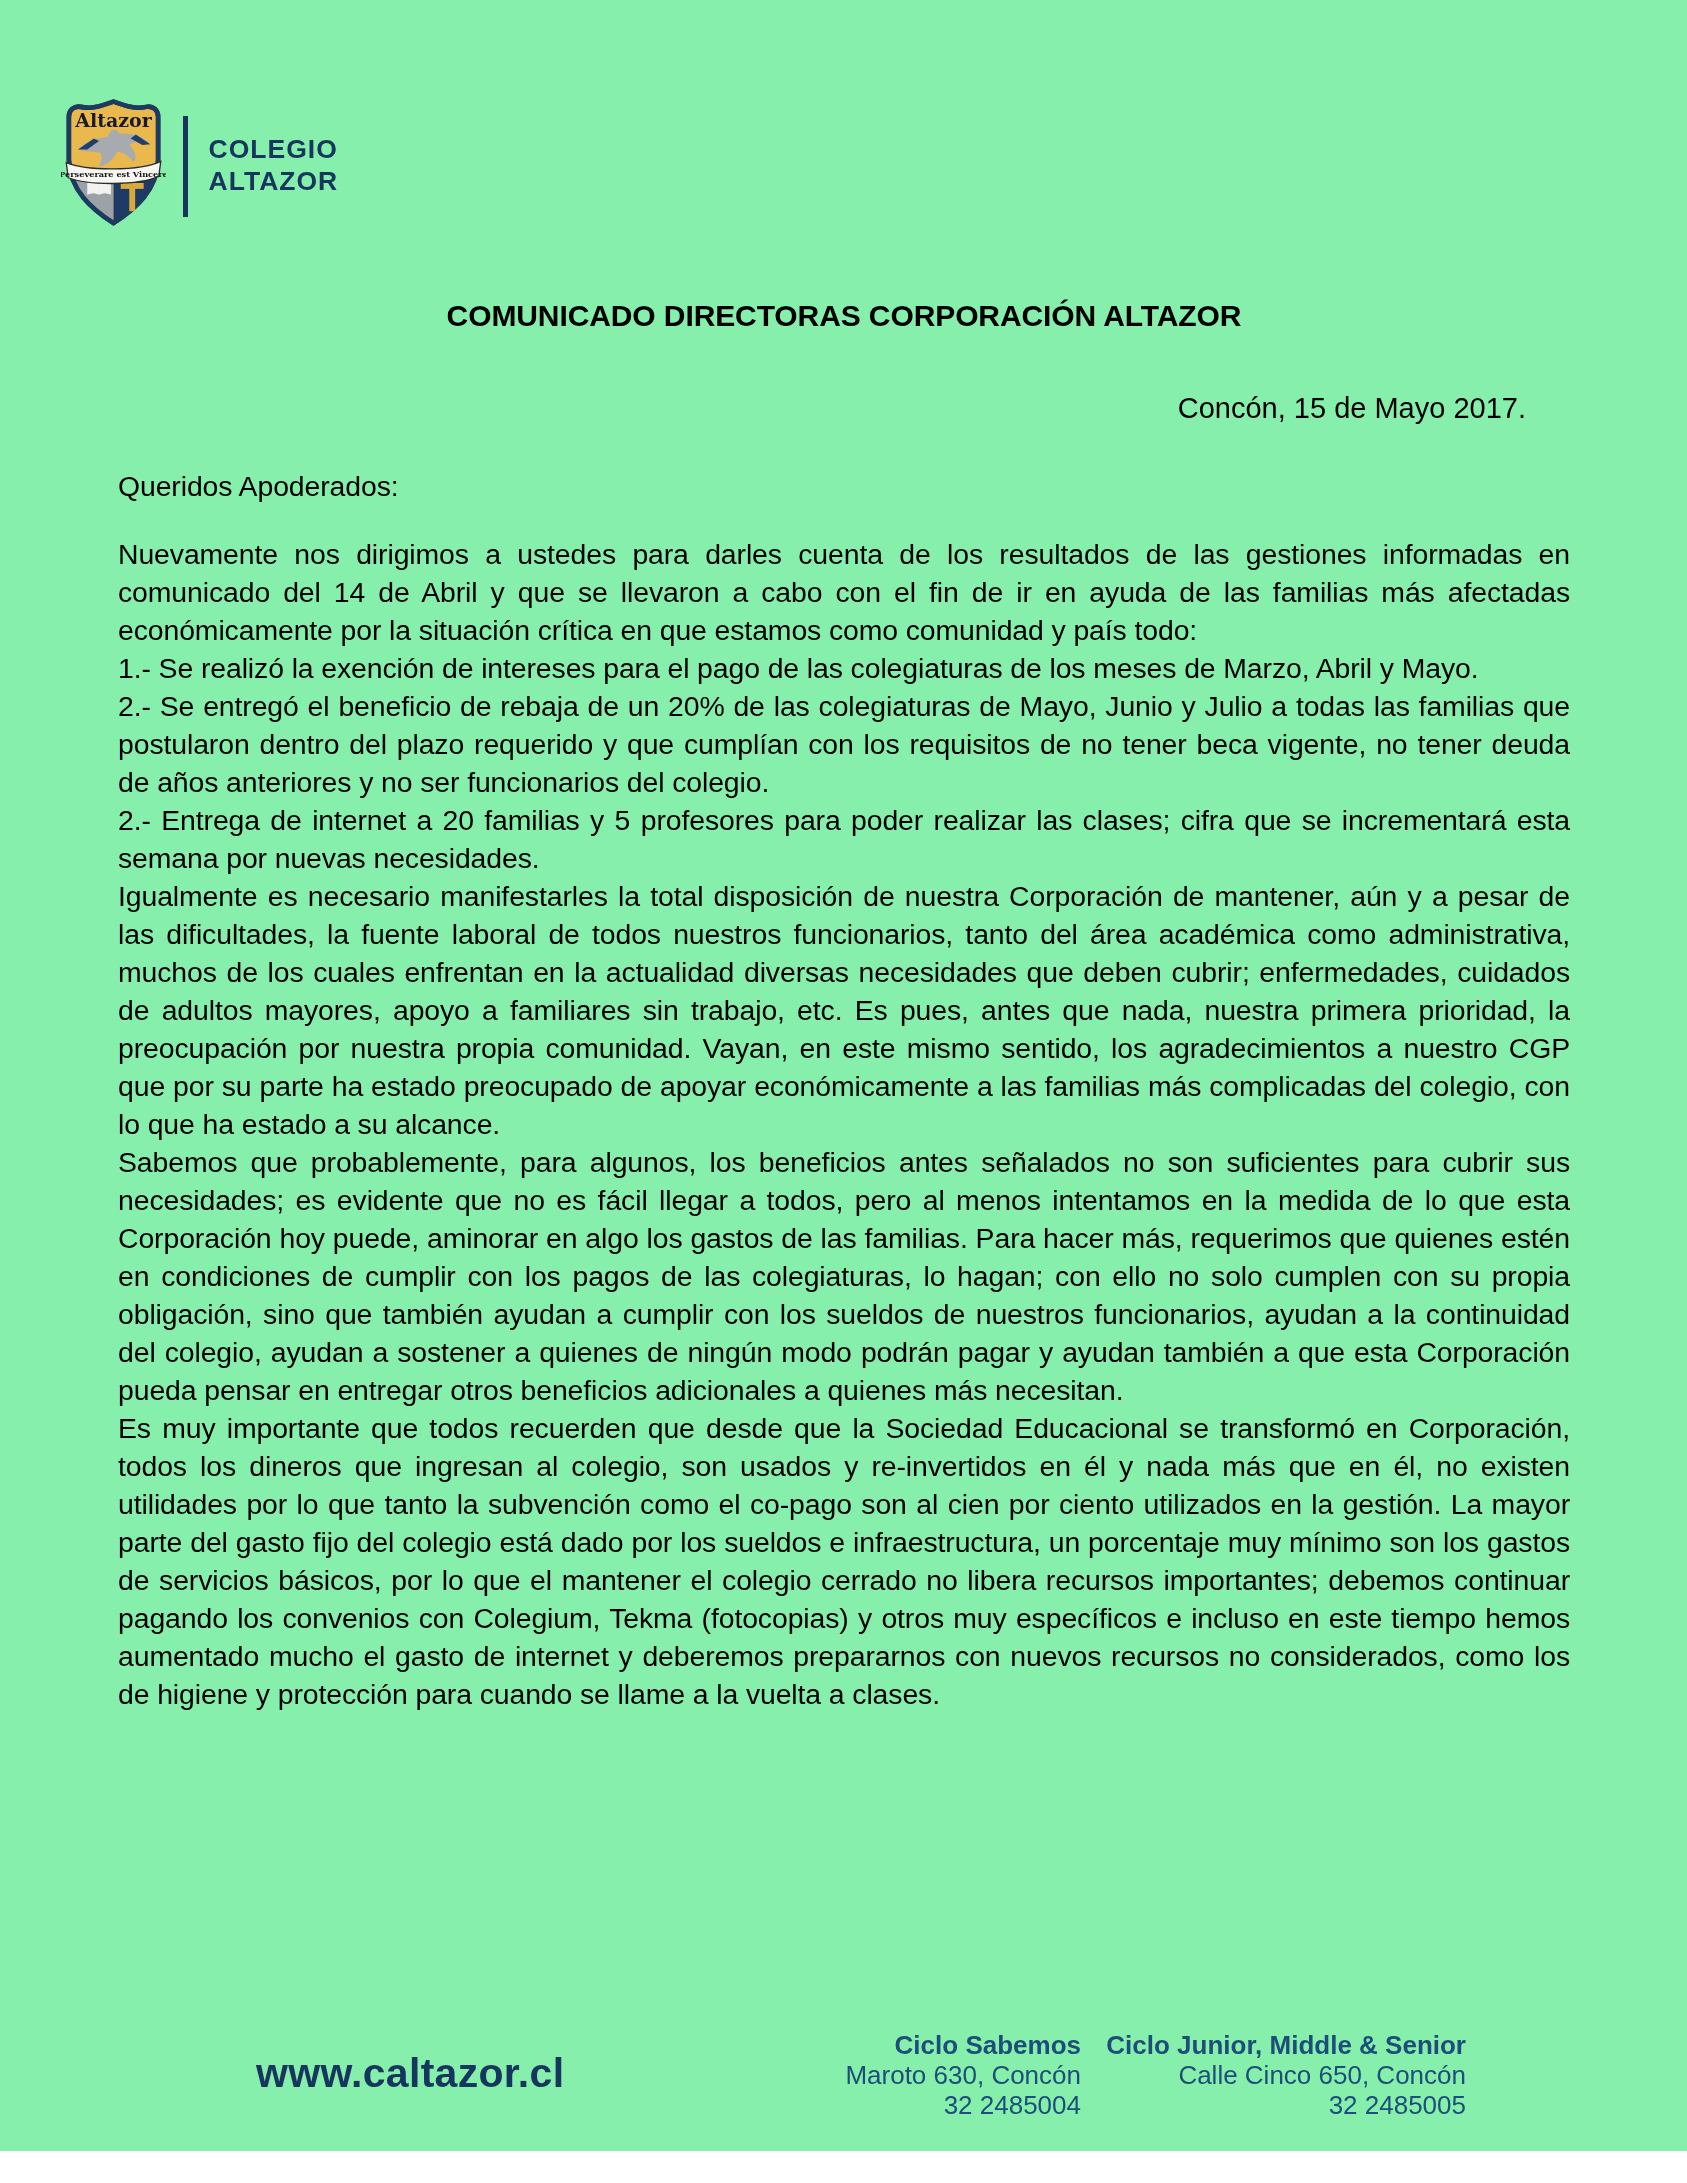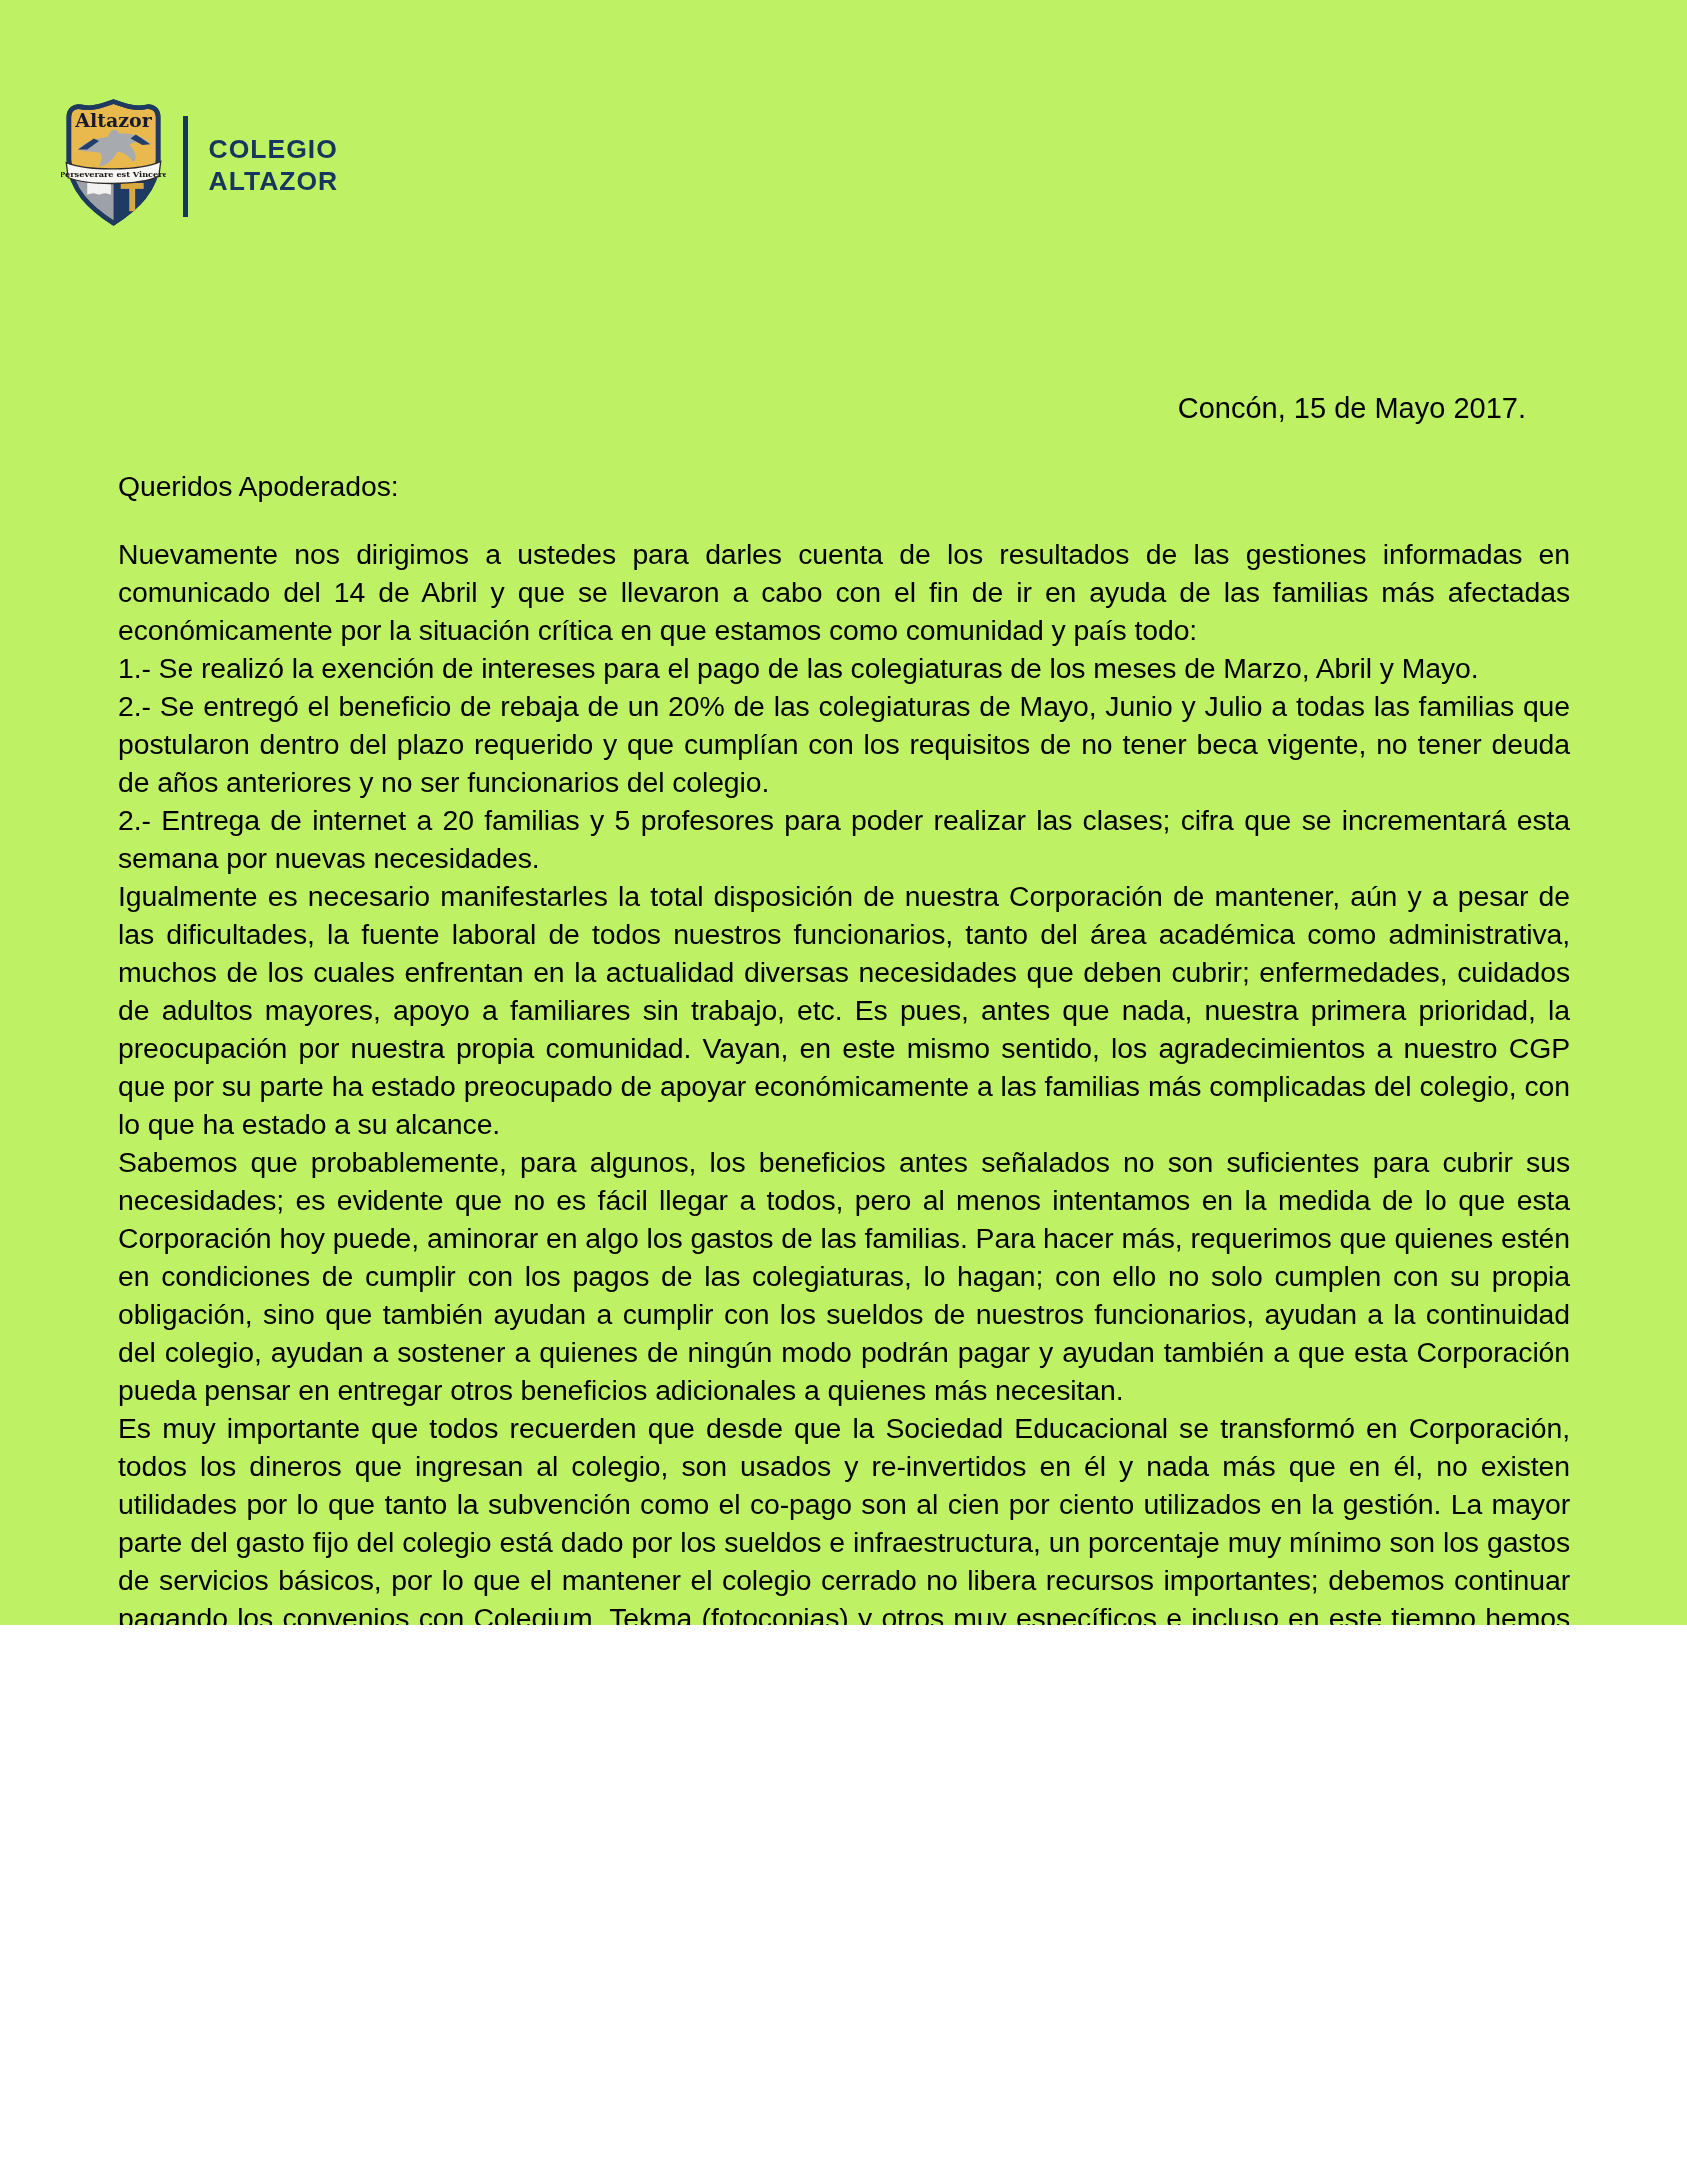--- a/index.html
+++ b/index.html
@@ -1,17 +1,17 @@
 <!DOCTYPE html>
 <html style="font-size:10.6px"><head>
 <meta charset="utf-8">
 <style>
   html,body{margin:0;padding:0;background:#ffffff;}
   .page{
-    position:relative;width:1687px;height:1625px;background:#bef264;overflow:hidden;
+    position:relative;width:1687px;height:2151px;background:#86efac;overflow:hidden;
     font-family:"Liberation Sans","DejaVu Sans",sans-serif;color:#000;
   }
   
   .header{position:absolute;left:61px;top:97px;display:flex;align-items:flex-start;}
   .crest{width:105px;height:130px;display:block;}
   .brand-divider{width:4.6px;height:101px;background:#17365D;margin-left:17px;margin-top:18.5px;}
   .brand{margin-left:21px;margin-top:36px;color:#17365D;font-weight:bold;
          font-size:26.5px;line-height:32px;letter-spacing:1px;}
   
   .doc-title{position:absolute;left:118px;width:1452px;top:299px;text-align:center;
@@ -77,20 +77,21 @@
         <text x="80" y="122" text-anchor="middle" font-family="'DejaVu Serif','Liberation Serif',serif" font-size="12.5" font-weight="bold" fill="#151515">Perseverare est Vincere</text>
       </g>
     </svg>
     <div class="brand-divider"></div>
     <div class="brand">
       <div>COLEGIO</div>
       <div>ALTAZOR</div>
     </div>
   </div>
 
+  <div class="doc-title">COMUNICADO DIRECTORAS CORPORACIÓN ALTAZOR</div>
   <div class="dateline">Concón, 15 de Mayo 2017.</div>
 
   <div class="body-block">
     <p class="salutation">Queridos Apoderados:</p>
 
     <p>Nuevamente nos dirigimos a ustedes para darles cuenta de los resultados de las gestiones informadas en comunicado del 14 de Abril y que se llevaron a cabo con el fin de ir en ayuda de las familias más afectadas económicamente por la situación crítica en que estamos como comunidad y país todo:</p>
     <p class="item">1.- Se realizó la exención de intereses para el pago de las colegiaturas de los meses de Marzo, Abril y Mayo.</p>
     <p class="item">2.- Se entregó el beneficio de rebaja de un 20% de las colegiaturas de Mayo, Junio y Julio a todas las familias que postularon dentro del plazo requerido y que cumplían con los requisitos de no tener beca vigente, no tener deuda de años anteriores y no ser funcionarios del colegio.</p>
 
     <p class="item">2.- Entrega de internet a 20 familias y 5  profesores  para poder realizar las clases; cifra que se incrementará esta semana por nuevas necesidades.</p>

